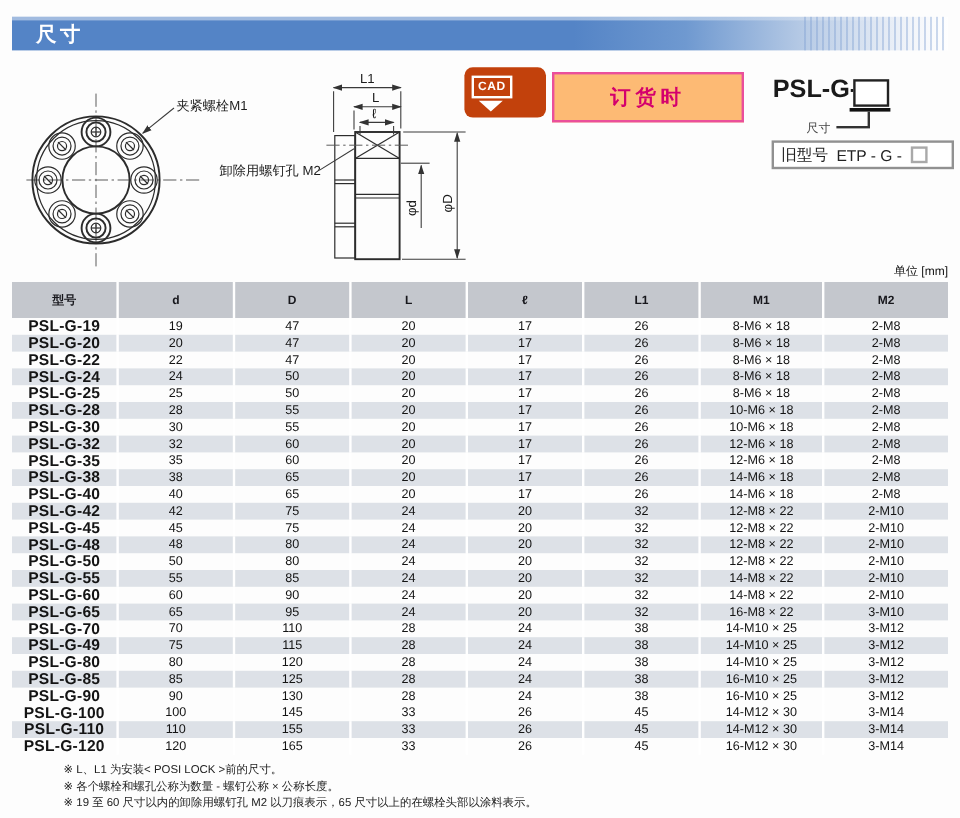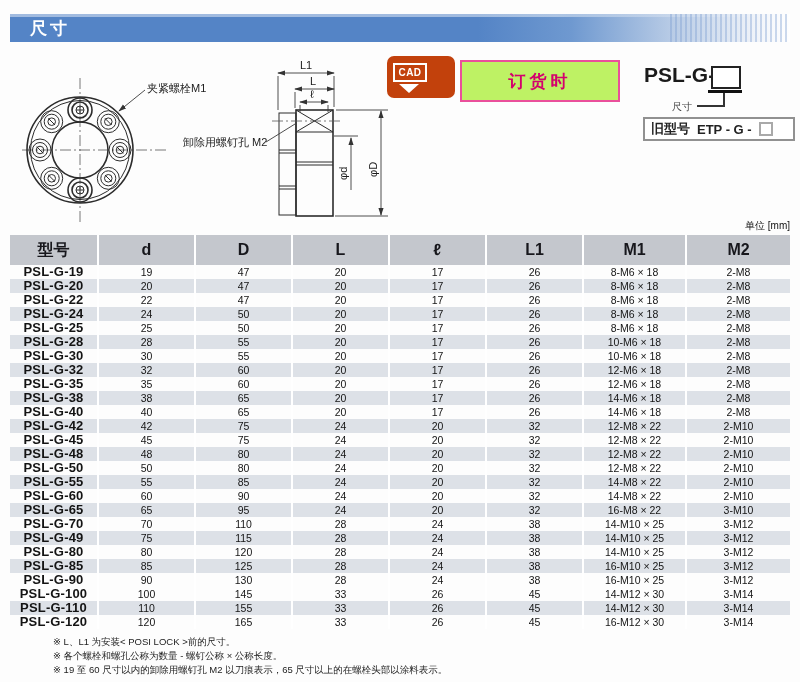--- a/index.html
+++ b/index.html
@@ -39,48 +39,48 @@
     border:2px solid #fff;display:flex;align-items:center;justify-content:center;
     color:#fff;font-size:10px;font-weight:bold;letter-spacing:.5px;
   }
   .cad-icon .cad-tri{
     position:absolute;left:12px;top:28px;width:0;height:0;
     border-left:10px solid transparent;border-right:10px solid transparent;border-top:9px solid #fff;
   }
   
   .order-box{
     position:absolute;left:460px;top:60px;width:156px;height:38px;
-    border:2px solid #ea4f9b;background:#bef264;
+    border:2px solid #ea4f9b;background:#fdba74;
     display:flex;align-items:center;justify-content:center;
     color:#d4006d;font-size:17px;font-weight:bold;letter-spacing:4px;
   }
   .psl-prefix{
     position:absolute;left:644px;top:63px;font-size:21px;font-weight:bold;color:#1a1a1a;letter-spacing:0;
   }
   .psl-box{position:absolute;left:711px;top:66px;width:26px;height:19px;border:2px solid #222;background:#fff;}
   .psl-underline{position:absolute;left:708px;top:90px;width:34px;height:3px;background:#111;}
   .psl-vline{position:absolute;left:723px;top:93px;width:2px;height:13px;background:#333;}
   .psl-hline{position:absolute;left:697px;top:105px;width:28px;height:2px;background:#333;}
   .psl-size-label{position:absolute;left:672px;top:100px;font-size:10px;color:#444;}
   .old-model-box{
     position:absolute;left:643px;top:117px;width:142px;height:20px;
     border:2px solid #919191;background:#fff;
     display:flex;align-items:center;gap:7px;padding-left:6px;
-    font-size:13px;font-weight:bold;color:#222;
+    font-size:13px;font-weight:normal;color:#222;
   }
   .old-model-box .sq{width:10px;height:10px;border:2px solid #a9a9a9;display:inline-block;}
   
   .unit-label{position:absolute;left:690px;top:219px;width:100px;text-align:right;font-size:10px;color:#111;}
   
   .spec-table{
     position:absolute;left:10px;top:235px;width:780px;
     border-collapse:collapse;table-layout:fixed;font-size:10.5px;
   }
   .spec-table th{
-    background:#c4c7cd;height:30px;font-size:16px;font-weight:bold;color:#17171c;
+    background:#c4c7cd;height:30px;font-size:10px;font-weight:bold;color:#17171c;
     border-right:2px solid #fff;padding:0;text-align:center;
   }
   .spec-table th:last-child{border-right:none;}
   .spec-table td{
     height:14px;padding:0;text-align:center;border-right:2px solid #fff;color:#141414;
     line-height:14px;white-space:nowrap;
   }
   .spec-table td:last-child{border-right:none;}
   .spec-table tr.alt td{background:#dde1e7;}
   .spec-table td.model{font-weight:bold;font-size:13px;letter-spacing:.2px;}

